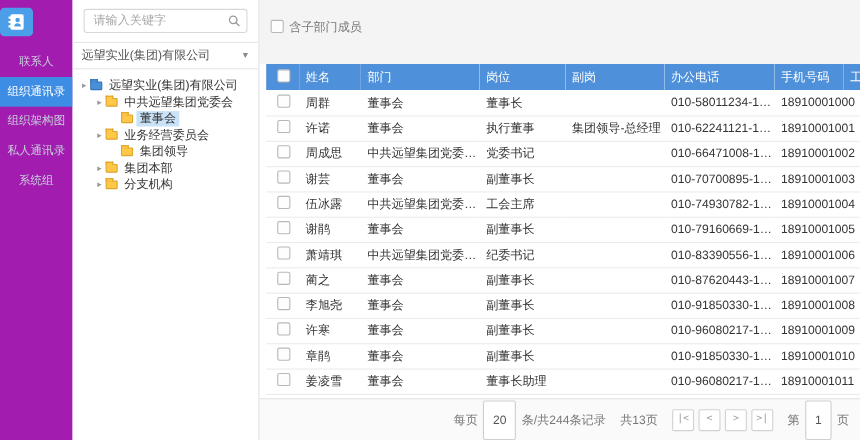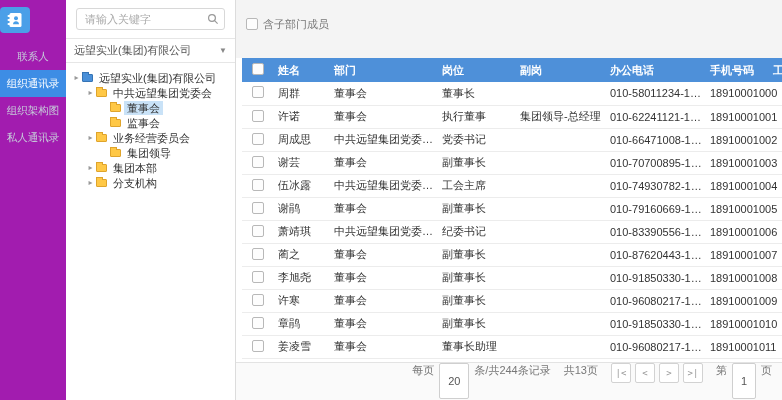--- a/index.html
+++ b/index.html
@@ -33,26 +33,26 @@
   .tlabel{padding:0 3px;line-height:14px}
   .tree-item.selected .tlabel{background:#C9E2F7}
 
   
   .main{flex:1;background:#F4F4F4;display:flex;flex-direction:column;overflow:hidden}
   .filter-row{height:58px;display:flex;align-items:center;padding:0 0 10px 10px;flex:none}
   .cb{display:inline-block;width:12px;height:12px;border:1px solid #B8B8B8;background:#FDFDFD;border-radius:2px;flex:none;cursor:pointer}
   .filter-label{font-size:11px;color:#777;margin-left:5px}
   .table-wrap{flex:1;background:#fff;overflow:hidden;padding-left:6px}
   table{border-collapse:collapse;table-layout:fixed;width:595px}
-  thead th{background:#4E90D9;color:#fff;font-weight:700;font-size:11px;text-align:left;height:24px;padding:0 0 0 6px;white-space:nowrap;overflow:hidden}
+  thead th{background:#4E90D9;color:#fff;font-weight:400;font-size:11px;text-align:left;height:24px;padding:0 0 0 6px;white-space:nowrap;overflow:hidden}
   tbody td{font-size:11px;color:#333;height:23px;border-bottom:1px solid #ECECEC;padding:0 0 0 6px;white-space:nowrap;overflow:hidden;text-overflow:ellipsis}
   tbody td.mobile{overflow:visible;text-overflow:clip}
   td.cb-cell,th.cb-head{padding-left:10px}
   
-  .footer{height:38px;flex:none;background:#FAFAFA;border-top:1px solid #E3E3E3;display:flex;align-items:flex-start;justify-content:flex-end;padding-right:10px;font-size:11px;color:#777;gap:5px}
+  .footer{height:38px;flex:none;background:#FAFAFA;border-top:1px solid #E3E3E3;display:flex;align-items:center;justify-content:flex-end;padding-right:10px;font-size:11px;color:#777;gap:5px}
   .pg-input{width:30px;height:36px;border:1px solid #CFCFCF;border-radius:2px;font-size:11px;text-align:center;color:#555;outline:none;background:#fff}
   .page-input{width:24px}
   .pages-total{margin-left:8px}
   .pager{display:flex;gap:4px;margin:0 8px}
   .pg-btn{width:20px;height:20px;border:1px solid #D2D2D2;background:#fff;border-radius:2px;color:#999;font-size:9px;line-height:17px;text-align:center;cursor:pointer;font-family:"DejaVu Sans Mono",monospace;padding:0}
 </style>
 </head>
 <body>
 
 <div class="app">
@@ -68,20 +68,21 @@
           <circle cx="10" cy="7.2" r="2" fill="#4A9FE8"></circle>
           <path d="M7 13.2c0-2 1.4-3 3-3s3 1 3 3z" fill="#4A9FE8"></path>
         </svg>
       </span>
     </div>
     <div class="side-menu">
         <div class="side-item">联系人</div>
         <div class="side-item active">组织通讯录</div>
         <div class="side-item">组织架构图</div>
         <div class="side-item">私人通讯录</div>
+        <div class="side-item">系统组</div>
       </div>
   </div>
 
   <div class="tree-panel">
     <div class="search-wrap">
       <input class="search-input" type="text" placeholder="请输入关键字" style="">
       <span class="search-icon">
         <svg width="12" height="12" viewBox="0 0 12 12">
           <circle cx="5" cy="5" r="3.4" fill="none" stroke="#999" stroke-width="1.2"></circle>
           <line x1="7.6" y1="7.6" x2="10.6" y2="10.6" stroke="#999" stroke-width="1.2"></line>
@@ -100,25 +101,20 @@
         </div>
         <div class="tree-item lv1">
           <span class="arrow">▸</span>
           <span class="folder"></span>
           <span class="tlabel">中共远望集团党委会</span>
         </div>
         <div class="tree-item lv2 selected">
           <span class="arrow"></span>
           <span class="folder"></span>
           <span class="tlabel">董事会</span>
-        </div>
-        <div class="tree-item lv2">
-          <span class="arrow"></span>
-          <span class="folder"></span>
-          <span class="tlabel">监事会</span>
         </div>
         <div class="tree-item lv1">
           <span class="arrow">▸</span>
           <span class="folder"></span>
           <span class="tlabel">业务经营委员会</span>
         </div>
         <div class="tree-item lv2">
           <span class="arrow"></span>
           <span class="folder"></span>
           <span class="tlabel">集团领导</span>

